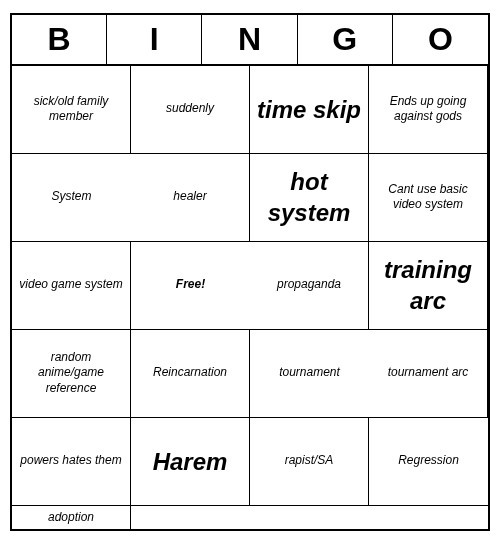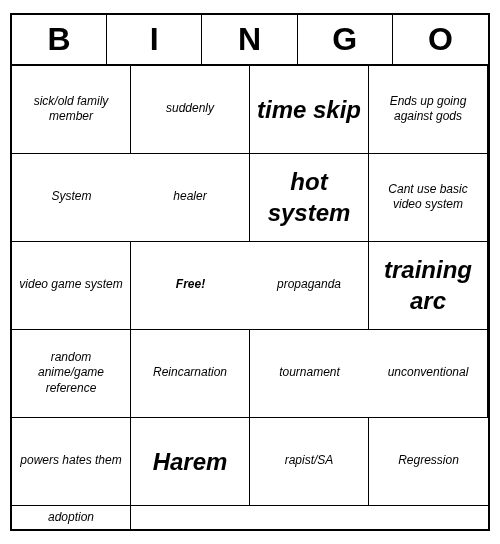--- a/index.html
+++ b/index.html
@@ -77,20 +77,20 @@
       <div class="cell">healer</div>
       <div class="cell large-text">hot system</div>
       <div class="cell">Cant use basic video system</div>
       <div class="cell">video game system</div>
       <div class="cell free">Free!</div>
       <div class="cell">propaganda</div>
       <div class="cell large-text">training arc</div>
       <div class="cell">random anime/game reference</div>
       <div class="cell">Reincarnation</div>
       <div class="cell">tournament</div>
-      <div class="cell">unconventional</div>
+      <div class="cell">tournament arc</div>
       <div class="cell">powers hates them</div>
       <div class="cell large-text">Harem</div>
       <div class="cell">rapist/SA</div>
       <div class="cell">Regression</div>
       <div class="cell">adoption</div>
     </div>
 </div>
 
 </body></html>

